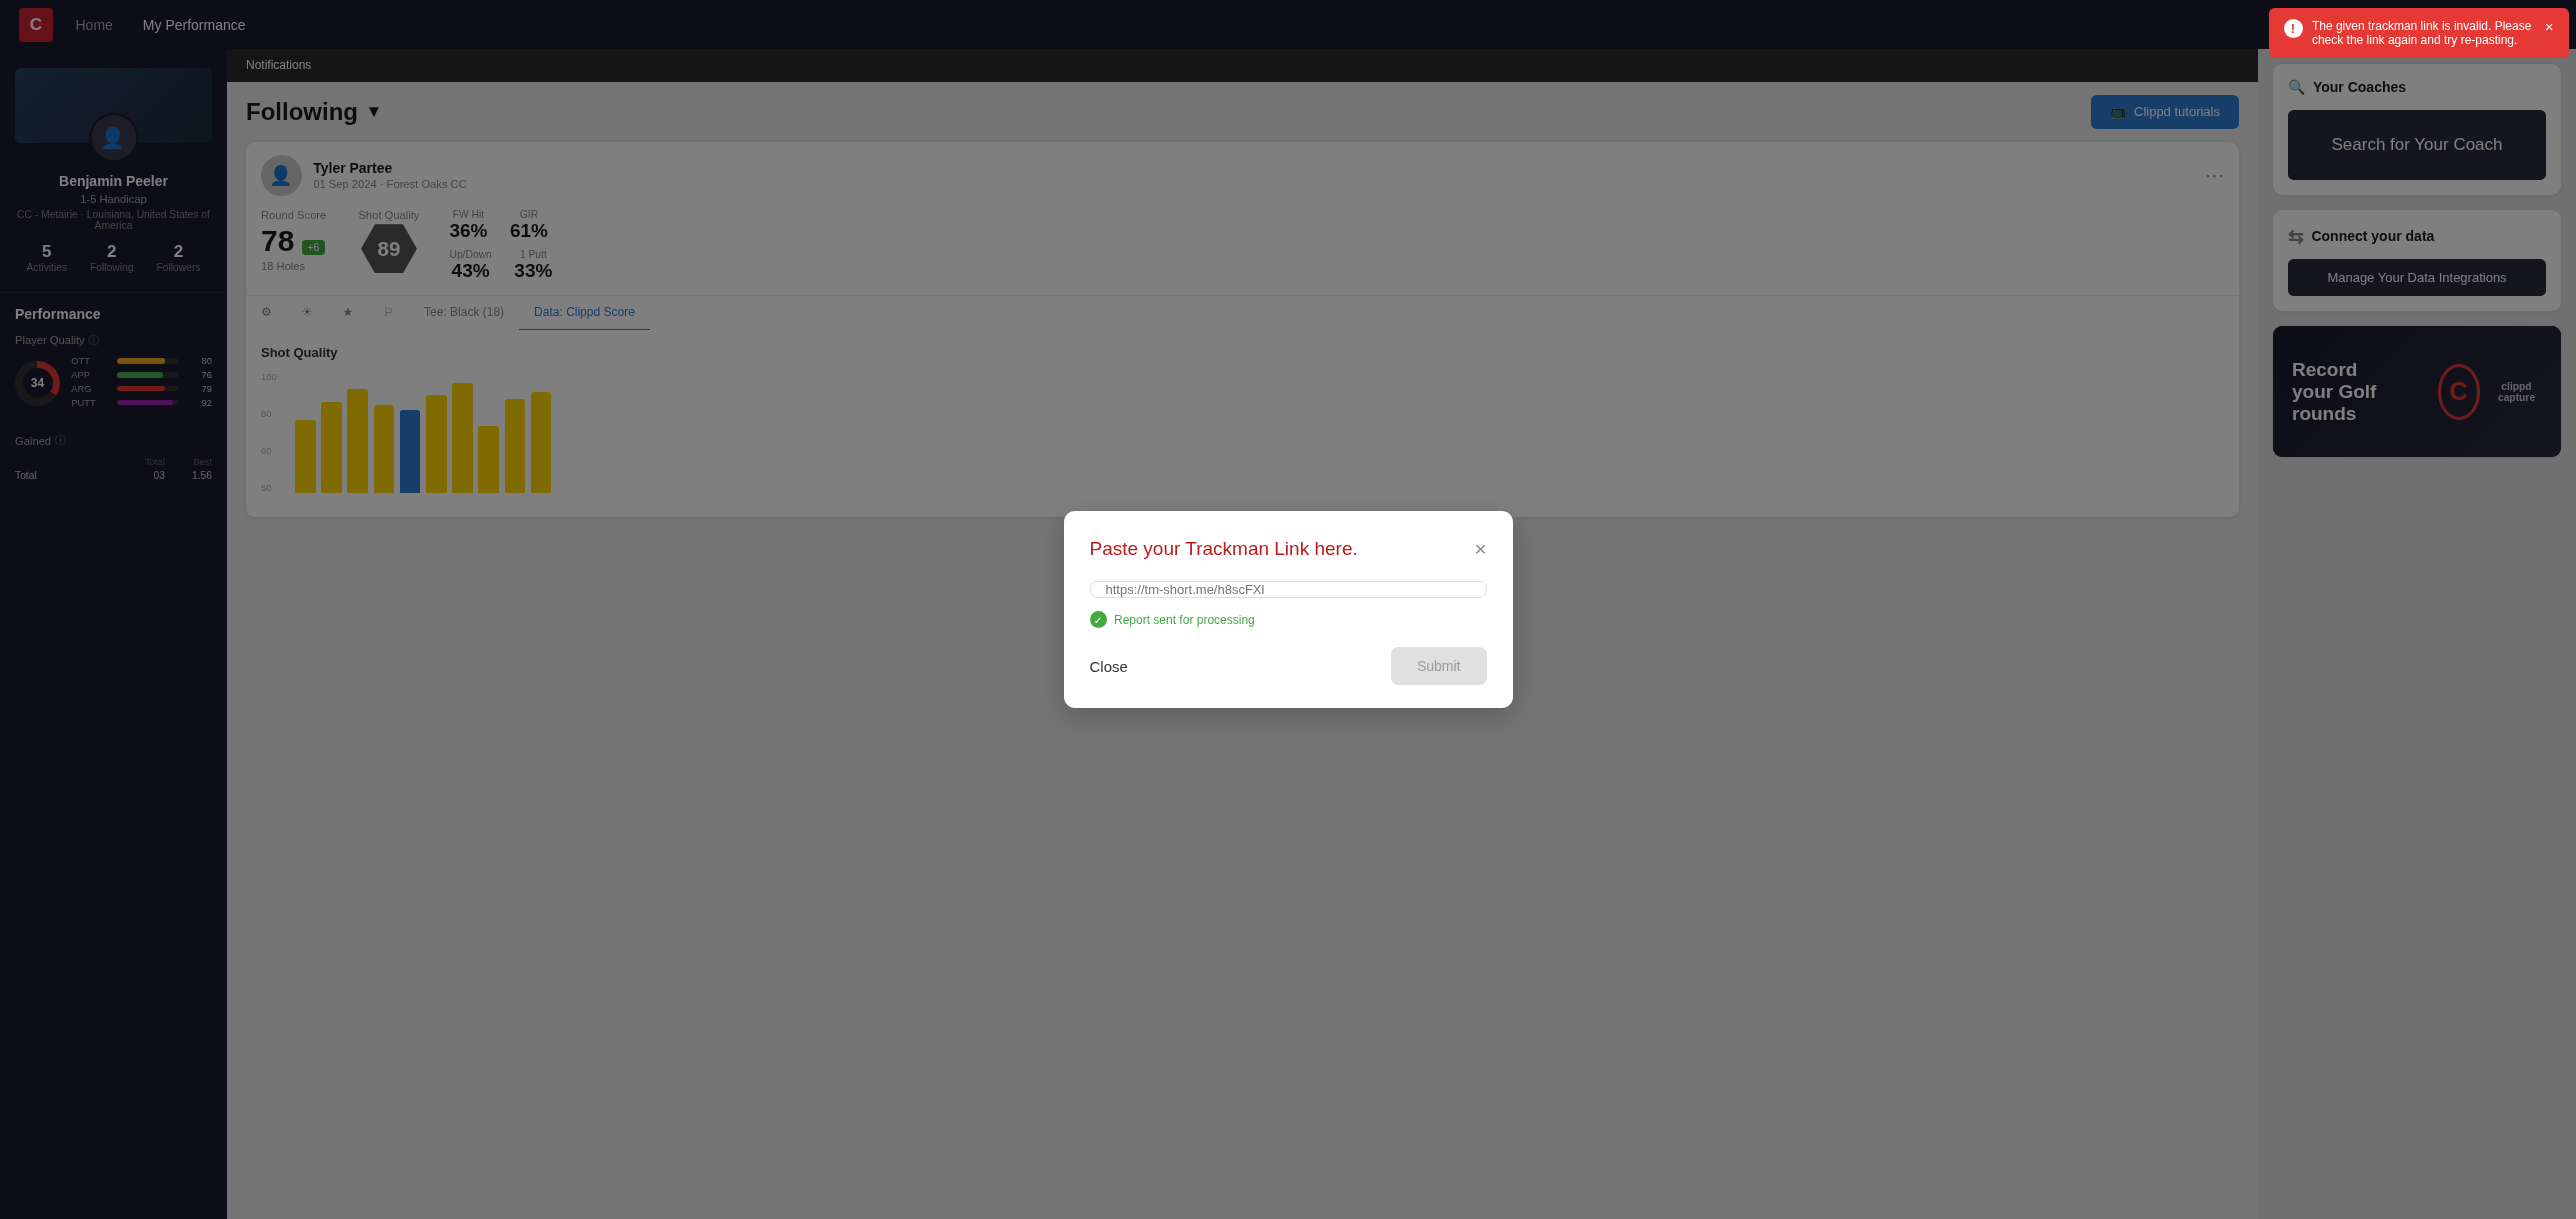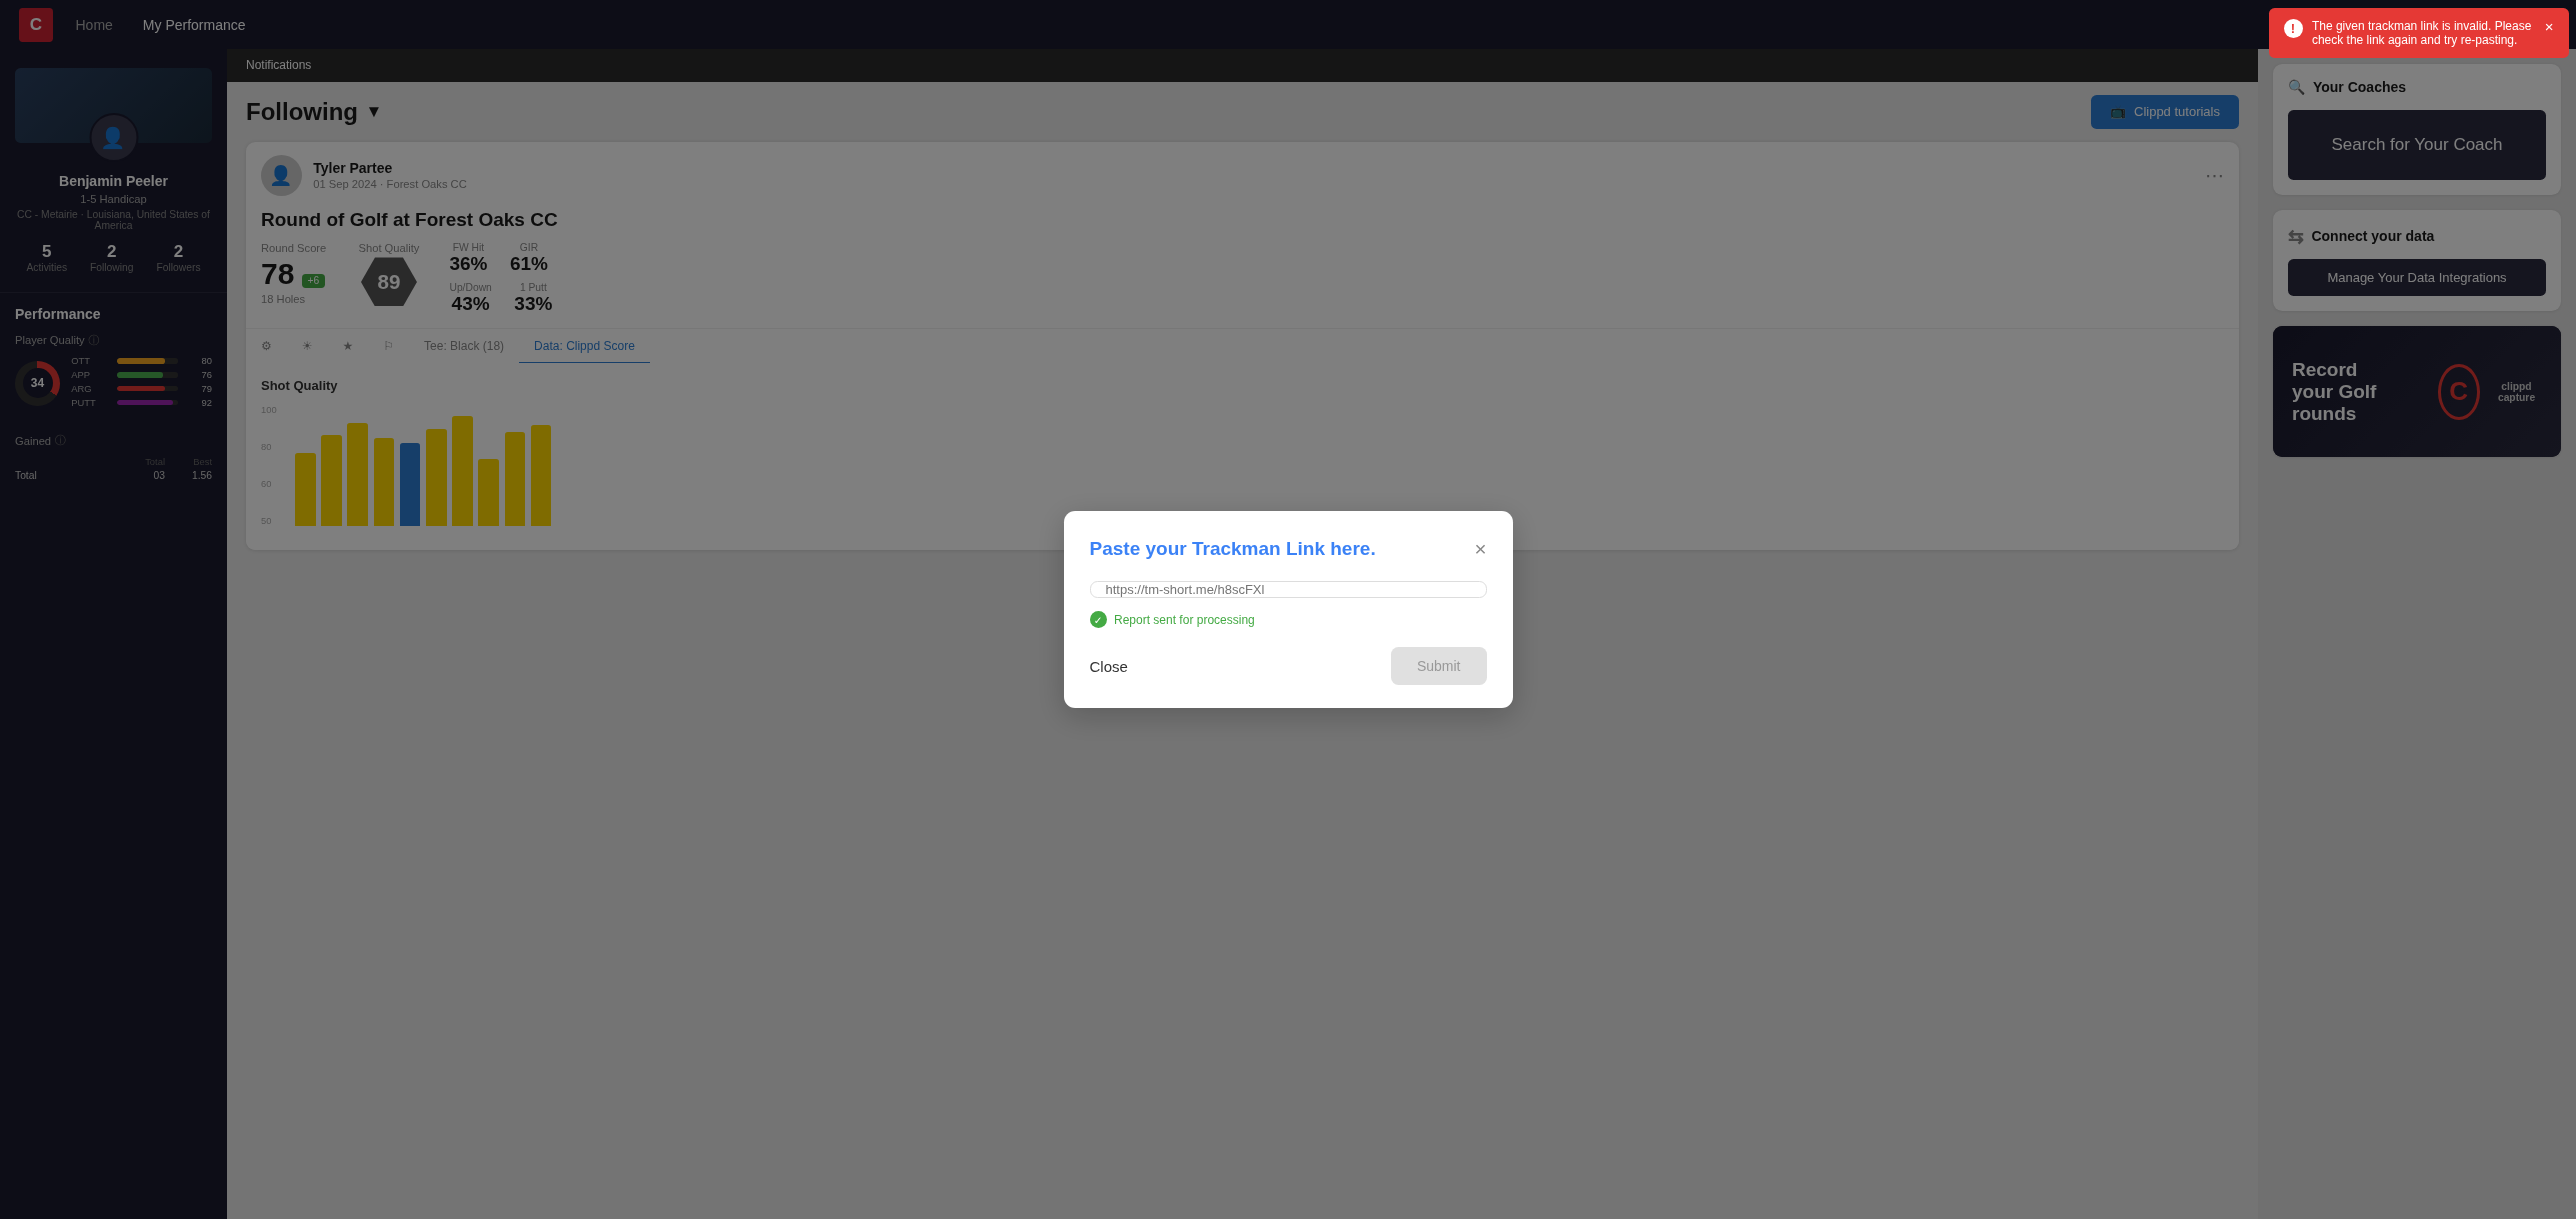--- a/index.html
+++ b/index.html
@@ -308,21 +308,21 @@
       z-index: 500;
     }
     .modal {
       background: white; border-radius: 11.2px; width: 449px;
       padding: 26px 26px 22.5px; box-shadow: 0 7.5px 30px rgba(0,0,0,0.2);
     }
     .modal-header {
       display: flex; align-items: center; justify-content: space-between;
       margin-bottom: 19px;
     }
-    .modal-title { font-size: 19px; font-weight: 700; color: #3b82f6; }
+    .modal-title { font-size: 19px; font-weight: 400; color: #b91c1c; }
     .modal-close { background: none; border: none; font-size: 20.6px; cursor: pointer; color: #888; }
     .modal-input {
       width: 100%; border: 0.9px solid #ddd; border-radius: 7.5px;
       padding: 0 15px; font-size: 13px; color: #333;
       margin-bottom: 13px; outline: none;
     }
     .modal-success {
       display: flex; align-items: center; gap: 7.5px;
       color: #4a4; font-size: 12px; margin-bottom: 19px;
     }
@@ -497,21 +497,20 @@
     <div class="feed-card">
       <div class="feed-card-header">
         <div class="feed-avatar">👤</div>
         <div class="feed-user-info">
           <div class="feed-user-name">Tyler Partee</div>
           <div class="feed-user-meta">01 Sep 2024 · Forest Oaks CC</div>
         </div>
         <button class="feed-menu-btn">⋯</button>
       </div>
 
-      <div class="feed-title">Round of Golf at Forest Oaks CC</div>
 
       <div class="feed-stats">
         <div class="feed-stat">
           <div class="feed-stat-label">Round Score</div>
           <div style="display:flex;align-items:baseline;gap:7.5px;">
             <div class="feed-stat-value">78</div>
             <span class="feed-stat-badge">+6</span>
           </div>
           <div class="feed-stat-sub">18 Holes</div>
         </div>

